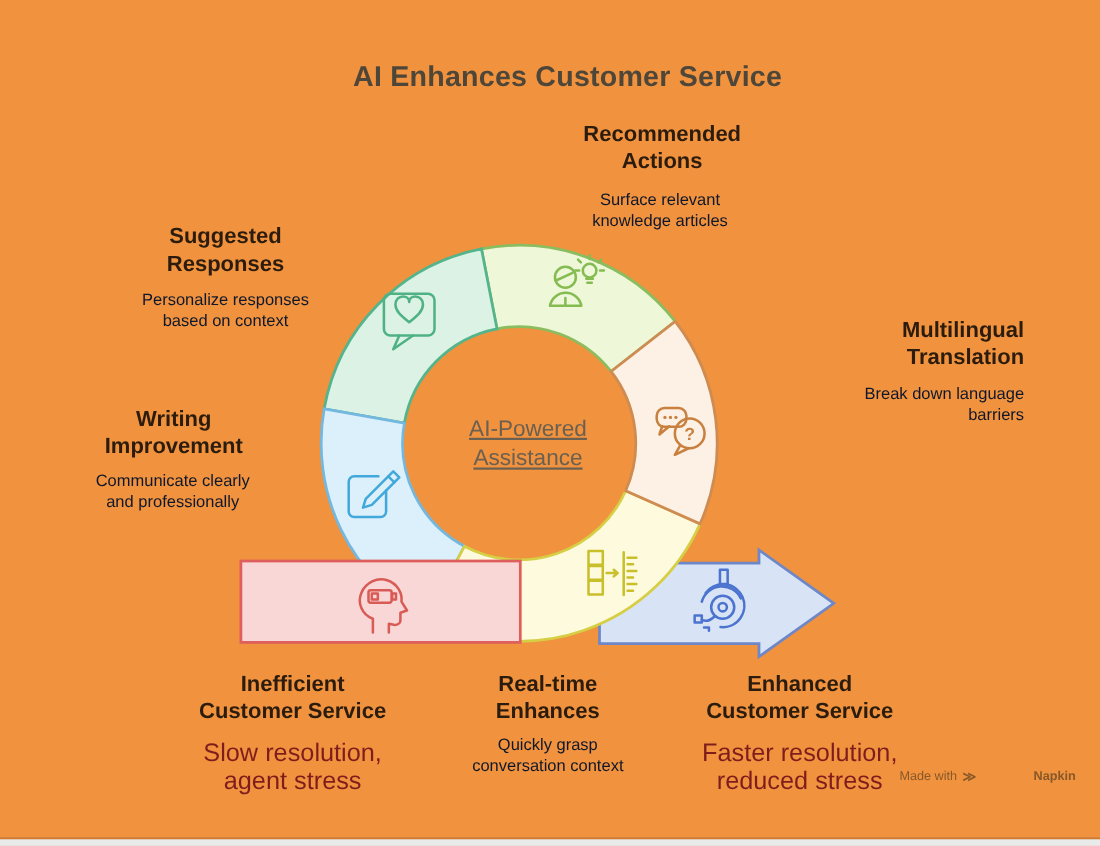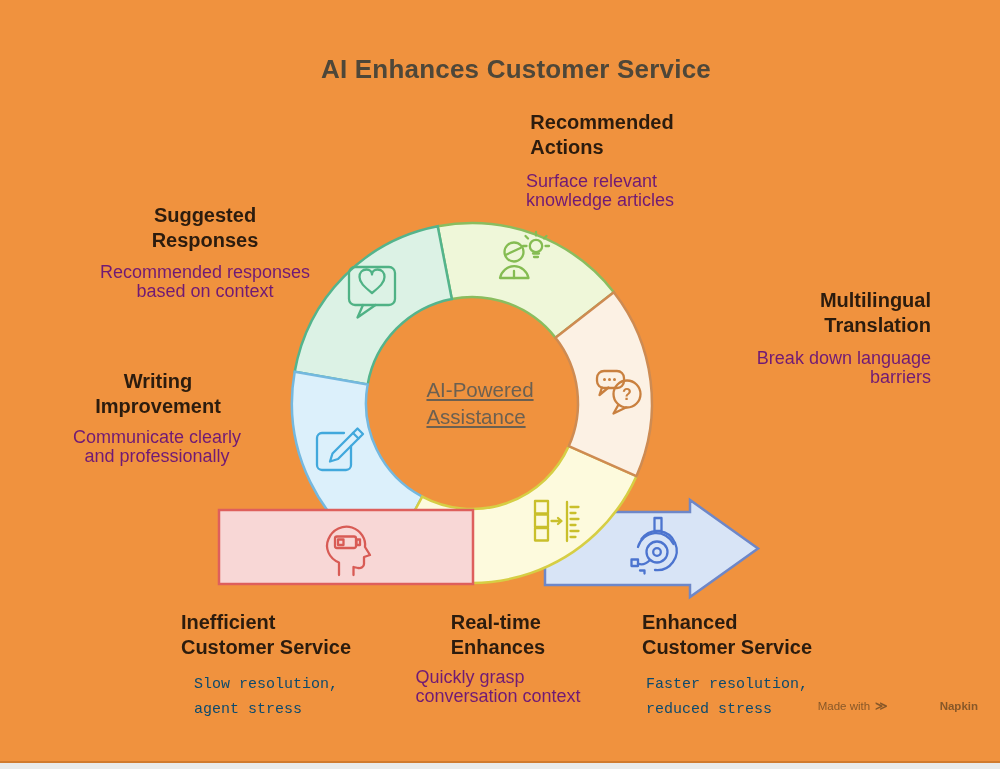--- a/index.html
+++ b/index.html
@@ -10,29 +10,29 @@
   }
   .abs{position:absolute;white-space:pre-line;padding-left:16px;}
   .page-title{
     left:0;width:1000px;top:54px;text-align:center;
     font-size:26px;font-weight:700;color:#4E4739;letter-spacing:.2px;
   }
   .seg-heading{
     font-size:20px;font-weight:700;color:#2C1C0E;line-height:25px;
   }
   .seg-desc{
-    font-size:18px;color:#701a75;line-height:19px;
+    font-size:15px;color:#0f172a;line-height:19px;
   }
   .big-desc{
-    font-size:15px;color:#0c4a6e;line-height:25px;font-family:Liberation Mono, monospace;
+    font-size:23px;color:#7f1d1d;line-height:25px;
   }
   .center-label{
     font-size:20.5px;font-weight:500;color:#6C6051;line-height:27px;text-align:center;text-decoration:underline;
   }
-  .al-c{text-align:left;transform:translateX(-50%);}
+  .al-c{text-align:center;transform:translateX(-50%);}
   .al-r{text-align:center;}
   .al-l{text-align:right;}
   .footer{
     right:22px;top:699px;font-size:11.5px;color:rgba(71,52,28,.62);
     display:flex;gap:5px;align-items:center;white-space:nowrap;
   }
   .footer .logo{font-size:12px;font-weight:700;}
   .footer .brand{font-weight:600;margin-left:47px;}
   .bottom-strip{
     left:0;bottom:0;width:1000px;height:6px;background:#E9EBEB;
@@ -120,21 +120,21 @@
 
 <div class="abs page-title">AI Enhances Customer Service</div>
 
 <div class="abs seg-heading al-c" style="left:594px;top:110px">Recommended
 Actions</div>
 <div class="abs seg-desc al-c" style="left:592px;top:172px">Surface relevant
 knowledge articles</div>
 
 <div class="abs seg-heading al-r" style="right:685px;top:203px;width:220px">Suggested
 Responses</div>
-<div class="abs seg-desc al-r" style="right:685px;top:263px;width:220px">Recommended responses
+<div class="abs seg-desc al-r" style="right:685px;top:263px;width:220px">Personalize responses
 based on context</div>
 
 <div class="abs seg-heading al-l" style="left:685px;top:288px;width:230px">Multilingual
 Translation</div>
 <div class="abs seg-desc al-l" style="left:685px;top:349px;width:230px">Break down language
 barriers</div>
 
 <div class="abs seg-heading al-r" style="right:732px;top:369px;width:220px">Writing
 Improvement</div>
 <div class="abs seg-desc al-r" style="right:733px;top:428px;width:220px">Communicate clearly

